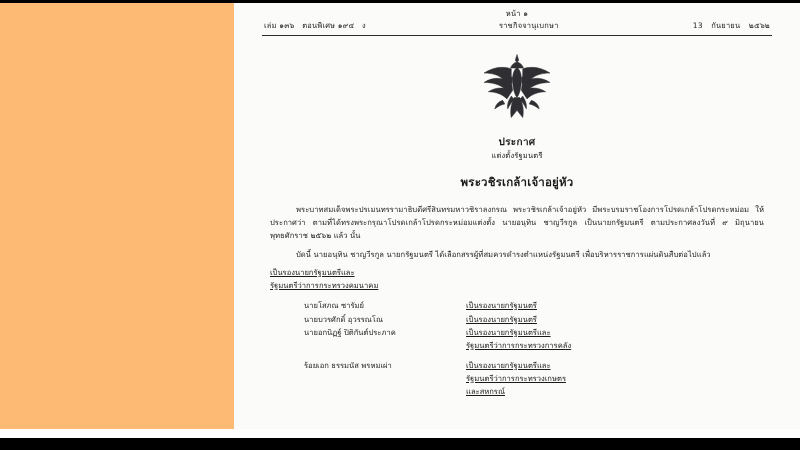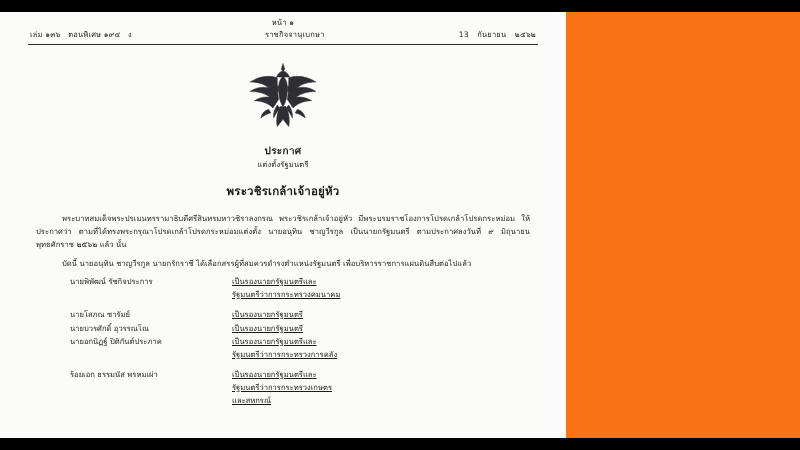--- a/index.html
+++ b/index.html
@@ -25,27 +25,27 @@
     left: 0;
     width: 800px;
     height: 12px;
     background: #000000;
   }
   .bar-top { top: 0; }
   .bar-bottom { bottom: 0; }
 
   .page {
     position: absolute;
-    top: 12px;
+    top: 3px;
     left: 0;
     width: 800px;
     height: 426px;
-    background: #f97316;
-    display: flex;
-    justify-content: flex-start;
+    background: #fdba74;
+    display: flex;
+    justify-content: flex-end;
   }
   .sheet {
     width: 566px;
     height: 426px;
     background: #fbfbf9;
     box-sizing: border-box;
     padding: 6px 26px 0 26px;
     position: relative;
     color: #1a1a1a;
     font-size: 8px;
@@ -209,27 +209,26 @@
 
       <div class="h-announce">ประกาศ</div>
       <div class="h-sub">แต่งตั้งรัฐมนตรี</div>
 
       <div class="h-king">
         <div>พระวชิรเกล้าเจ้าอยู่หัว</div>
       </div>
 
       <div class="body">
         <p>พระบาทสมเด็จพระปรเมนทรรามาธิบดีศรีสินทรมหาวชิราลงกรณ  พระวชิรเกล้าเจ้าอยู่หัว มีพระบรมราชโองการโปรดเกล้าโปรดกระหม่อม ให้ประกาศว่า ตามที่ได้ทรงพระกรุณาโปรดเกล้าโปรดกระหม่อมแต่งตั้ง นายอนุทิน ชาญวีรกูล เป็นนายกรัฐมนตรี ตามประกาศลงวันที่ ๙ มิถุนายน พุทธศักราช ๒๕๖๒ แล้ว นั้น</p>
-        <p>บัดนี้ นายอนุทิน ชาญวีรกูล นายกรักราชี ได้เลือกสรรผู้ที่สมควรดำรงตำแหน่งรัฐมนตรี เพื่อบริหารราชการแผ่นดินสืบต่อไปแล้ว</p>
+        <p>บัดนี้ นายอนุทิน ชาญวีรกูล นายกรัฐมนตรี ได้เลือกสรรผู้ที่สมควรดำรงตำแหน่งรัฐมนตรี เพื่อบริหารราชการแผ่นดินสืบต่อไปแล้ว</p>
       </div>
 
       <div class="appointees">
 
         <div class="row">
-          <div class="name">นายพิพัฒน์ รัชกิจประการ</div>
           <div class="titles">
             <div>เป็นรองนายกรัฐมนตรีและ</div>
             <div>รัฐมนตรีว่าการกระทรวงคมนาคม</div>
           </div>
         </div>
 
         <div class="row gap">
           <div class="name">นายโสภณ ซารัมย์</div>
           <div class="titles">
             <div>เป็นรองนายกรัฐมนตรี</div>

